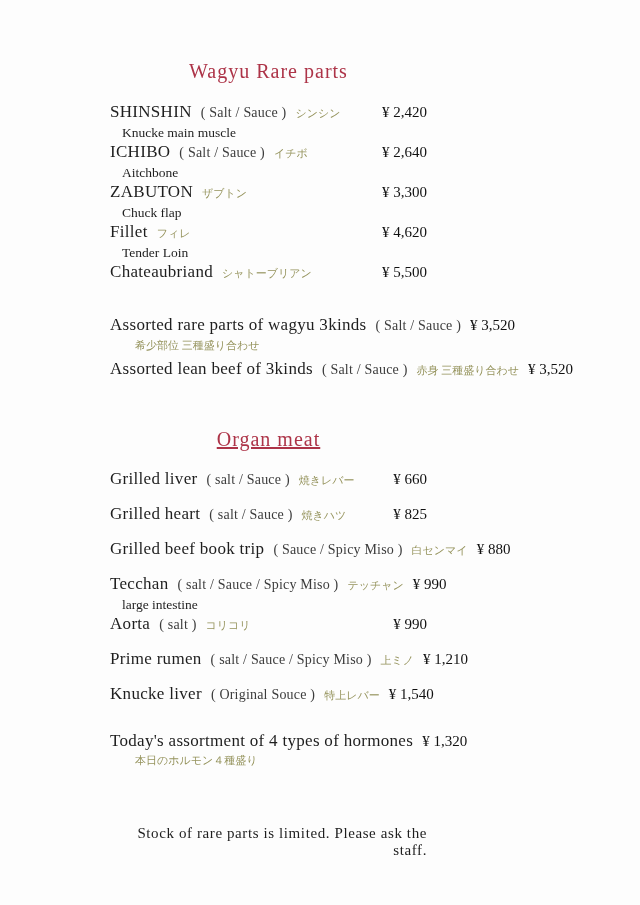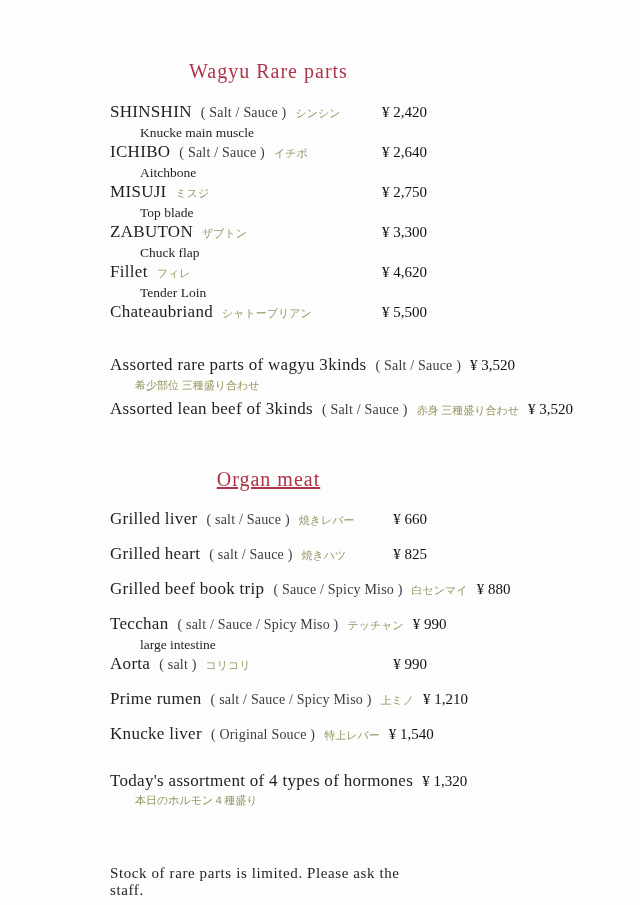--- a/index.html
+++ b/index.html
@@ -57,37 +57,37 @@
   }
   .opts:empty, .jp:empty { display: none; }
   .price {
     margin-left: auto;
     font-size: 15px;
     color: #111;
   }
   .sub {
     font-size: 13.5px;
     line-height: 17px;
-    margin-left: 30px;
+    margin-left: 12px;
   }
   .sub-jp {
     font-size: 11px;
     line-height: 17px;
     margin-left: 25px;
     color: #95935c;
   }
   .sub:empty, .sub-jp:empty { display: none; }
   .mb30 { margin-bottom: 30px; }
   .mb4  { margin-bottom: 4px; }
   .sec2 .row { margin-bottom: 12px; }
   .sec2 .row.mb0 { margin-bottom: 0; }
   .sec2 .row.mt12 { margin-top: 24px; }
   .notice {
     margin-top: 56px;
-    text-align: left;
+    text-align: right;
     font-size: 15px;
     letter-spacing: 0.6px;
   }
 </style>
 </head>
 <body>
 
 <div class="menu">
 
   <div class="sec1">
@@ -106,29 +106,20 @@
     <div class="row">
       <div class="line">
         <span class="name">ICHIBO</span>
         <span class="opts">( Salt / Sauce )</span>
         <span class="jp">イチボ</span>
         <span class="price">¥ 2,640</span>
       </div>
       <div class="sub">Aitchbone</div>
     </div>
 
-    <div class="row">
-      <div class="line">
-        <span class="name">MISUJI</span>
-
-        <span class="jp">ミスジ</span>
-        <span class="price">¥ 2,750</span>
-      </div>
-      <div class="sub">Top blade</div>
-    </div>
 
     <div class="row">
       <div class="line">
         <span class="name">ZABUTON</span>
 
         <span class="jp">ザブトン</span>
         <span class="price">¥ 3,300</span>
       </div>
       <div class="sub">Chuck flap</div>
     </div>

